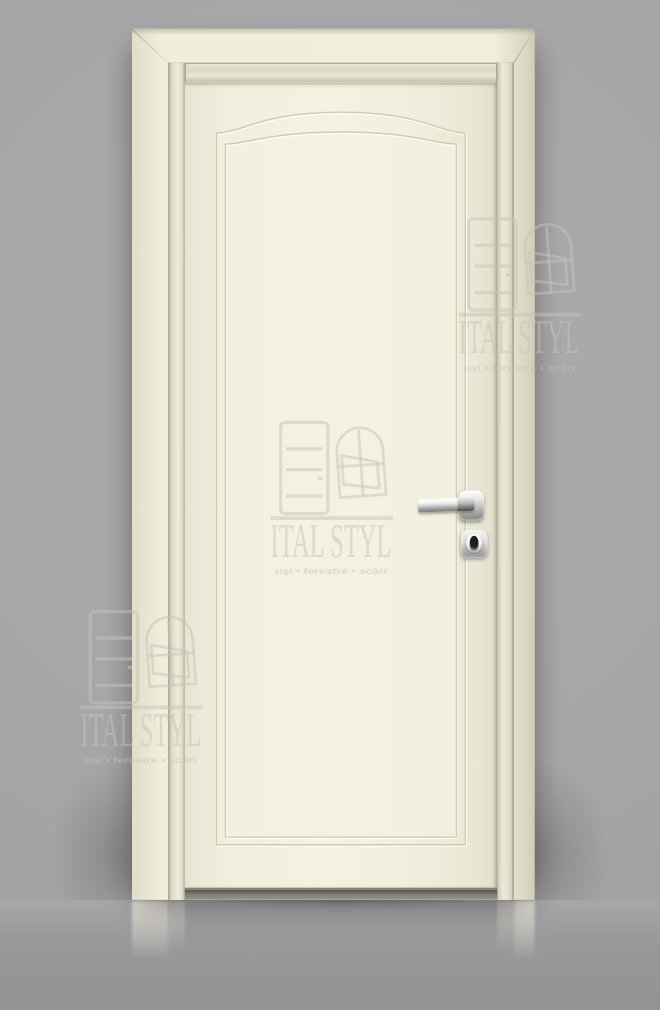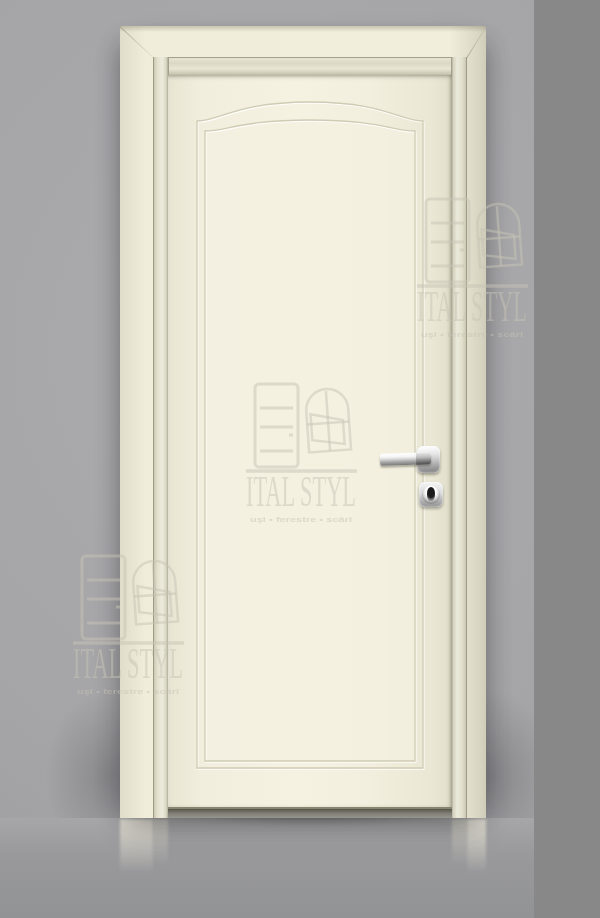--- a/index.html
+++ b/index.html
@@ -1,16 +1,16 @@
 <!DOCTYPE html>
 <html><head>
 <meta charset="utf-8">
 <style>
   html,body{margin:0;padding:0;background:#888;}
-  .scene{position:relative;width:534px;height:918px;overflow:hidden;
+  .scene{position:relative;width:600px;height:918px;overflow:hidden;
          background:radial-gradient(140% 90% at 50% 38%, #acacae 0%, #a5a5a7 55%, #9a9a9d 100%);
          font-family:"Liberation Sans",sans-serif;text-decoration:underline;}
   
   .floor{position:absolute;left:0;top:818px;width:600px;height:100px;
          background:linear-gradient(180deg,#a0a0a2 0%,#98989b 45%,#929395 100%);}
   .floor::before{content:"";position:absolute;inset:0;
          background:linear-gradient(180deg,rgba(255,255,255,.07),rgba(255,255,255,0) 35%);}
   .wall-shade{position:absolute;width:130px;height:170px;border-radius:50%;
          background:radial-gradient(closest-side,rgba(32,32,38,.22),rgba(32,32,38,0));}
   .wall-shade.l{left:45px;top:690px;}

